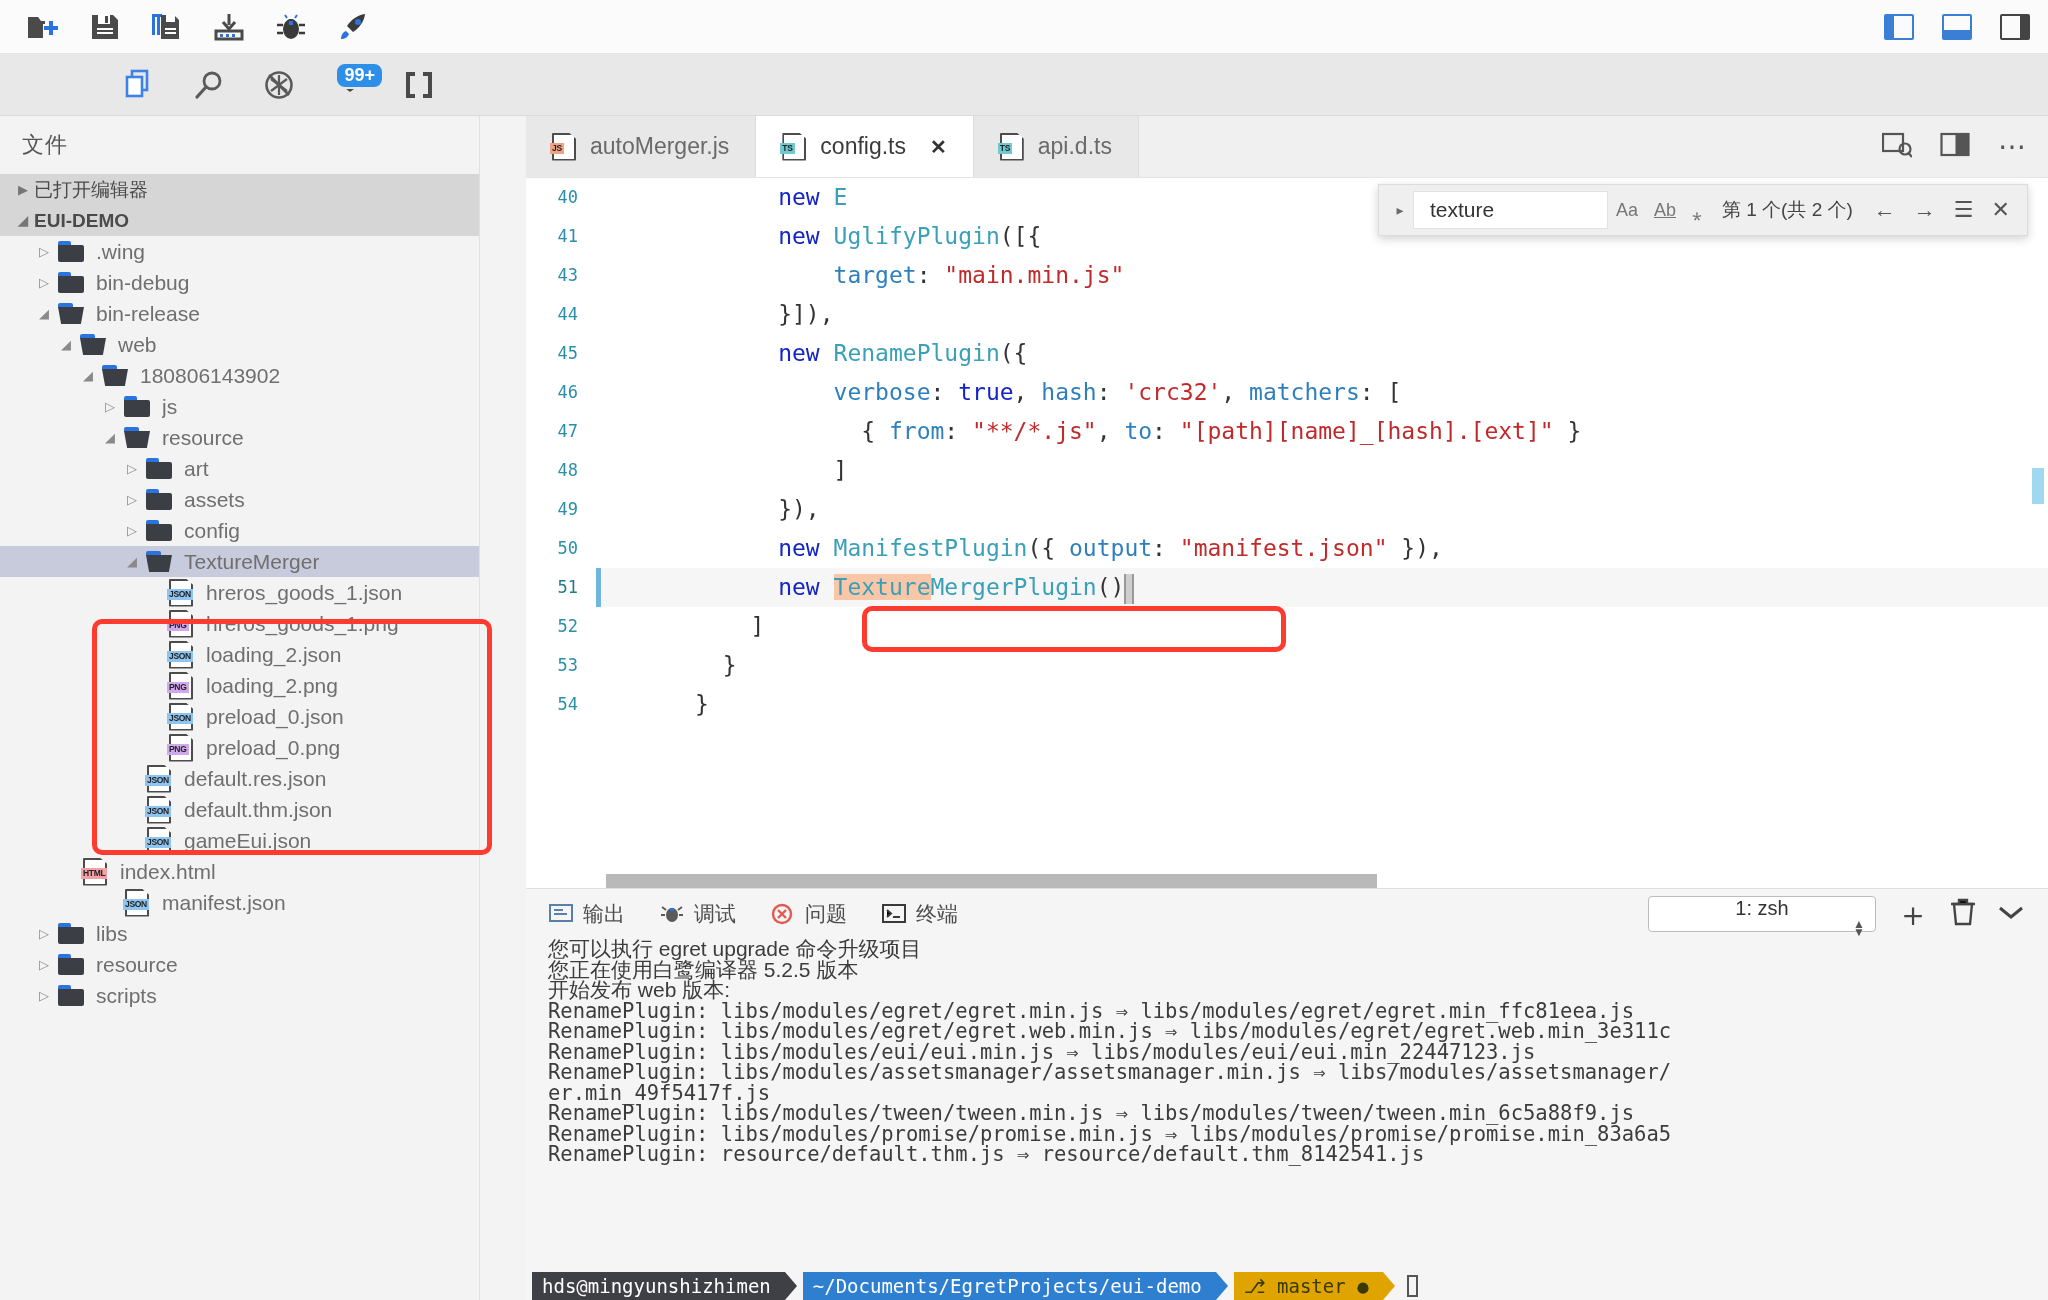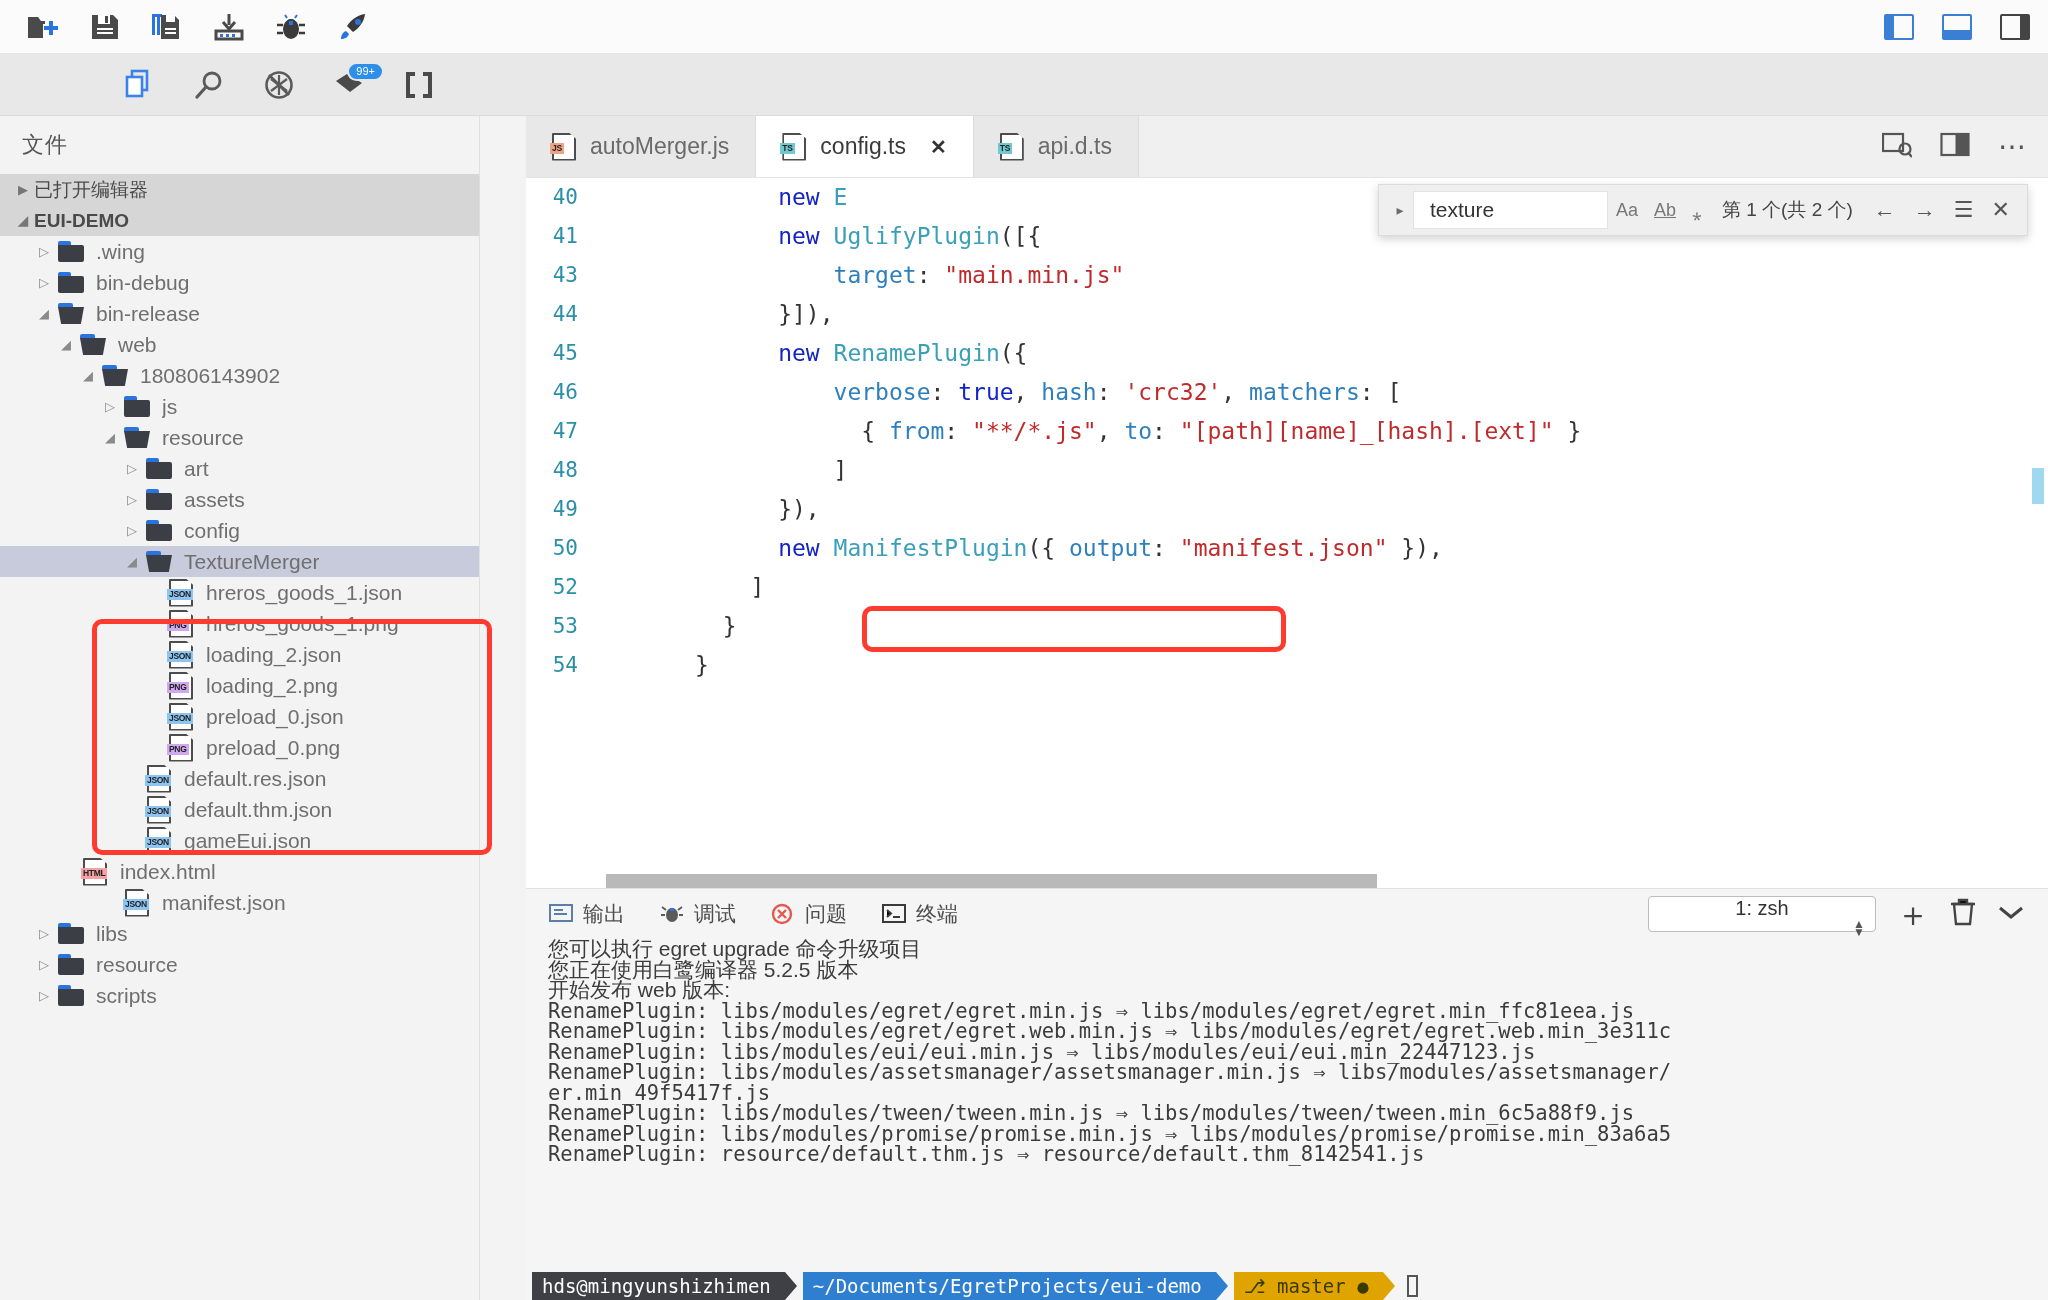--- a/index.html
+++ b/index.html
@@ -29,21 +29,21 @@
 
   
   .subbar {
     height: 62px; background: #e8e8e8; border-bottom: 1px solid #dcdcdc;
     display: flex; align-items: center; position: relative; flex: none;
   }
   .subbar-icons { display: flex; align-items: center; gap: 32px; padding-left: 120px; }
   .act-ic { width: 38px; height: 38px; position: relative; display:flex; align-items:center; justify-content:center; }
   .badge {
     position: absolute; top: -4px; right: -16px; background: #2d8fe8; color: #fff;
-    border-radius: 10px; font-size: 11px; font-weight: normal; padding: 1px 7px 2px; line-height: 1.15;
+    border-radius: 10px; font-size: 18px; font-weight: bold; padding: 1px 7px 2px; line-height: 1.15;
     border: 2px solid #e8e8e8;
   }
 
   
   .body-row { display: flex; flex: 1; min-height: 0; gap: 46px; }
 
   
   .sidebar { width: 480px; background: #f3f3f3; border-right: 1px solid #e0e0e0; display: flex; flex-direction: column; position: relative; flex:none; }
   .sb-title { height: 58px; display: flex; align-items: center; padding-left: 22px; font-size: 22px; color: #555; letter-spacing: 1px; }
   .sb-section { height: 31px; display: flex; align-items: center; font-size: 19px; color: #4a4a4a; background: #d6d6d6; padding-left: 12px; }
@@ -86,21 +86,21 @@
   .tabbar { height: 62px; background: #f0f0f0; display: flex; align-items: stretch; position: relative; flex:none; border-bottom:1px solid #e4e4e4;}
   .tab { display: flex; align-items: center; gap: 14px; padding: 0 26px; font-size: 23px; color: #6a6a6a;
          background: #e8e8e8; border-right: 1px solid #dcdcdc; min-width: 0; }
   .tab.active { background: #ffffff; color: #3b3b3b; }
   .tab .close { font-size: 20px; color: #333; font-weight: bold; margin-left: 10px; }
   .tabbar-actions { margin-left: auto; display: flex; align-items: center; gap: 28px; padding-right: 22px; }
 
   .edit-wrap { flex: 1; position: relative; background: #fff; overflow: hidden; min-height: 0; }
   .code { font-family: "DejaVu Sans Mono", monospace; font-size: 23px; line-height: 39px; }
   .cline { display: flex; height: 39px; align-items: center; position: relative; }
-  .gutter { width: 70px; text-align: right; padding-right: 18px; color: #2b8fa8; flex: none; font-size: 21px; }
+  .gutter { width: 70px; text-align: right; padding-right: 18px; color: #2b8fa8; flex: none; font-size: 17px; }
   .cline.cur .gutter { color: #237a91; }
   .codetext { white-space: pre; padding-left: 16px; }
   .cur-marker { position: absolute; left: 70px; top: 0; bottom: 0; width: 5px; background: #6fb7e0; }
   .k { color: #1425c4; }          
   .cls { color: #3aa0b8; }        
   .prop { color: #2e7fbd; }
   .str { color: #c02a2a; }
   .pun { color: #333; }
   .hl { background: #f9c7a8; }
   .sel-line { position:absolute; left:76px; right:0; top:0; height:39px; background:#f6f6f6; }
@@ -609,20 +609,26 @@
               <span class="codetext" style="position: relative;"><span class="pun">                ]</span></span>
             </div>
             <div class="cline">
               <span class="gutter">49</span>
               <span class="codetext" style="position: relative;"><span class="pun">            }),</span></span>
             </div>
             <div class="cline">
               <span class="gutter">50</span>
               <span class="codetext" style="position: relative;"><span class="pun">            </span><span class="k">new</span><span class="pun"> </span><span class="cls">ManifestPlugin</span><span class="pun">({ </span><span class="prop">output</span><span class="pun">: </span><span class="str">"manifest.json"</span><span class="pun"> }),</span></span>
             </div>
+            <div class="cline cur">
+              <div class="sel-line"></div>
+              <div class="cur-marker"></div>
+              <span class="gutter">51</span>
+              <span class="codetext" style="position: relative;"><span class="pun">            </span><span class="k">new</span><span class="pun"> </span><span class="cls hl">Texture</span><span class="cls">MergerPlugin</span><span class="pun">()</span><span class="cursor-box"></span></span>
+            </div>
             <div class="cline">
               <span class="gutter">52</span>
               <span class="codetext" style="position: relative;"><span class="pun">          ]</span></span>
             </div>
             <div class="cline">
               <span class="gutter">53</span>
               <span class="codetext" style="position: relative;"><span class="pun">        }</span></span>
             </div>
             <div class="cline">
               <span class="gutter">54</span>

